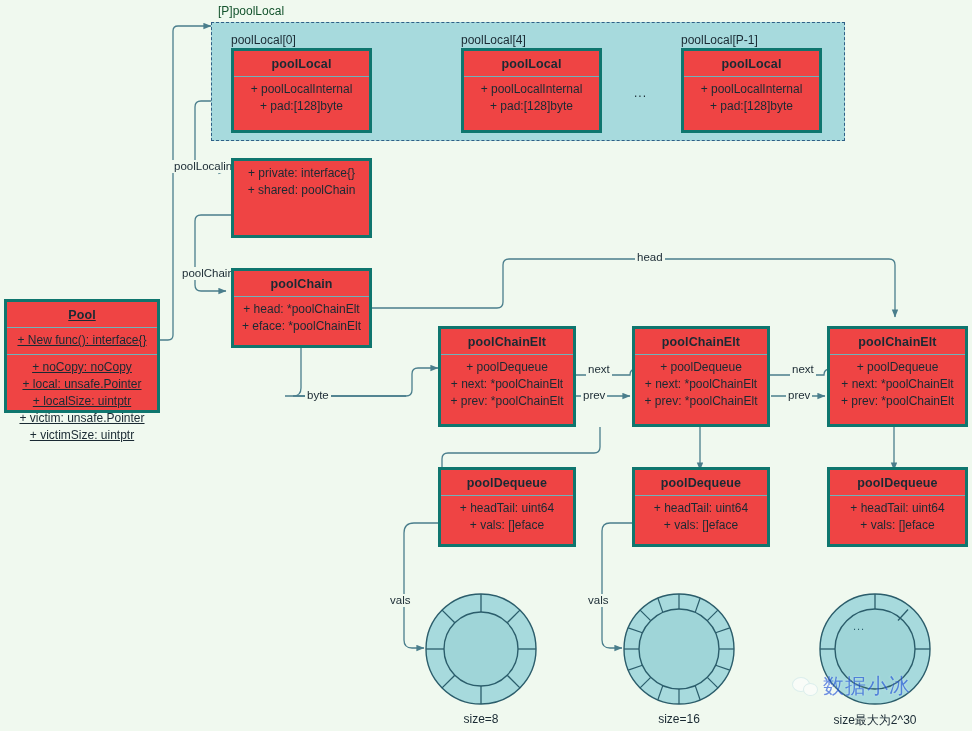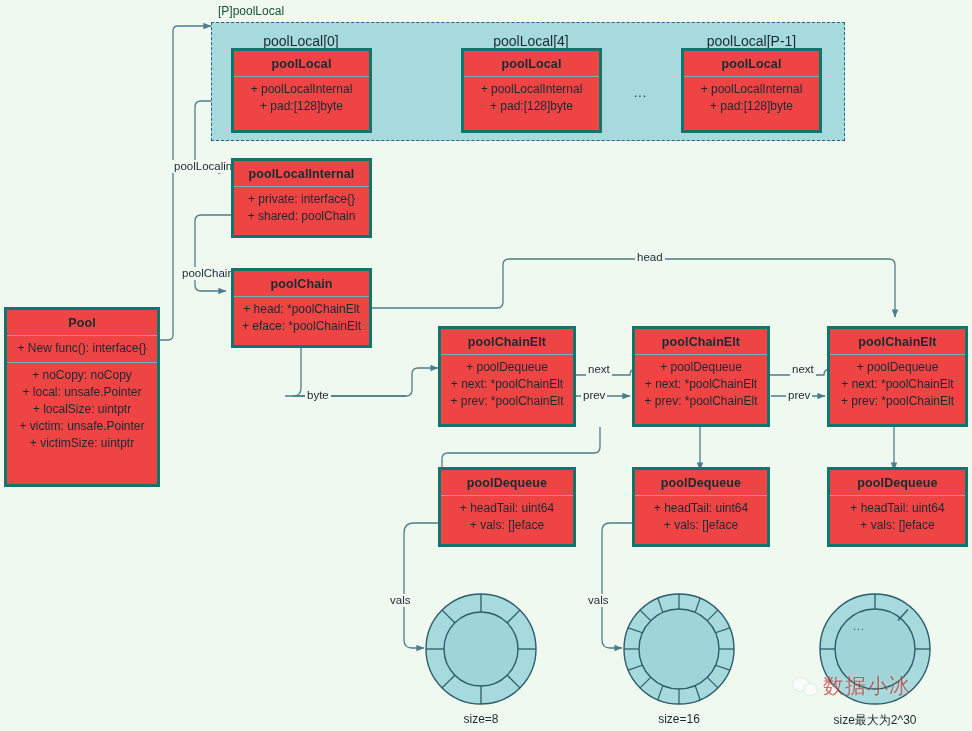--- a/index.html
+++ b/index.html
@@ -47,23 +47,22 @@
     border:1px dashed #2f5f86;
     box-sizing:border-box;
   }
   .pgroup-label{
     position:absolute;
     font-size:12px;
     color:#14532d;
   }
   .slot-label{
     position:absolute;
-    font-size:14px;
-    color:#1a2a33;
-    text-align:center;
+    font-size:12px;
+    color:#1a2a33;
   }
   .ellipsis{
     position:absolute;
     font-size:12px;
     color:#1a2a33;
     letter-spacing:1px;
   }
 
   
   .edge-label{
@@ -94,21 +93,21 @@
 
   
   .watermark{
     position:absolute;
     display:flex;align-items:center;gap:5px;
     opacity:.62;
     pointer-events:none;
   }
   .wm-text{
     font-size:21px;
-    color:#b91c1c;
+    color:#1d4ed8;
     font-family:"DejaVu Sans",sans-serif;
     letter-spacing:1px;
     text-shadow:0 0 2px rgba(255,255,255,.8);
   }
   .wm-icon{position:relative;width:26px;height:20px;}
   .wm-icon .b1,.wm-icon .b2{
     position:absolute;border-radius:50%;
     background:#ffffff;border:1.5px solid #cfe7ea;
   }
   .wm-icon .b1{width:16px;height:13px;left:0;top:1px;}
@@ -190,38 +189,37 @@
     <div class="uml-title">poolLocal</div>
     <div class="uml-section">
       <div class="uml-row">+ poolLocalInternal</div>
       <div class="uml-row">+ pad:[128]byte</div>
     </div>
   </div>
 
   <div class="edge-label" style="left:172px;top:140px;margin-top:20px;">poolLocalinternall</div>
 
   <div class="uml" style="left:231px;top:158px;width:141px;height:80px;">
-    <div class="uml-title">poolLocalInternal</div>
     <div class="uml-section">
       <div class="uml-row">+ private: interface{}</div>
       <div class="uml-row">+ shared: poolChain</div>
     </div>
   </div>
 
   <div class="edge-label" style="left:180px;top:267px;">poolChain</div>
 
   <div class="uml" style="left:231px;top:268px;width:141px;height:80px;">
     <div class="uml-title">poolChain</div>
     <div class="uml-section">
       <div class="uml-row">+ head: *poolChainElt</div>
       <div class="uml-row">+ eface: *poolChainElt</div>
     </div>
   </div>
 
-  <div class="uml" style="left:4px;top:307px;width:156px;height:180px;">
+  <div class="uml" style="left:4px;top:299px;width:156px;height:114px;text-decoration:underline;">
     <div class="uml-title">Pool</div>
     <div class="uml-section">
       <div class="uml-row">+ New func(): interface{}</div>
     </div>
     <div class="uml-section">
       <div class="uml-row">+ noCopy: noCopy</div>
       <div class="uml-row">+ local: unsafe.Pointer</div>
       <div class="uml-row">+ localSize: uintptr</div>
       <div class="uml-row">+ victim: unsafe.Pointer</div>
       <div class="uml-row">+ victimSize: uintptr</div>

